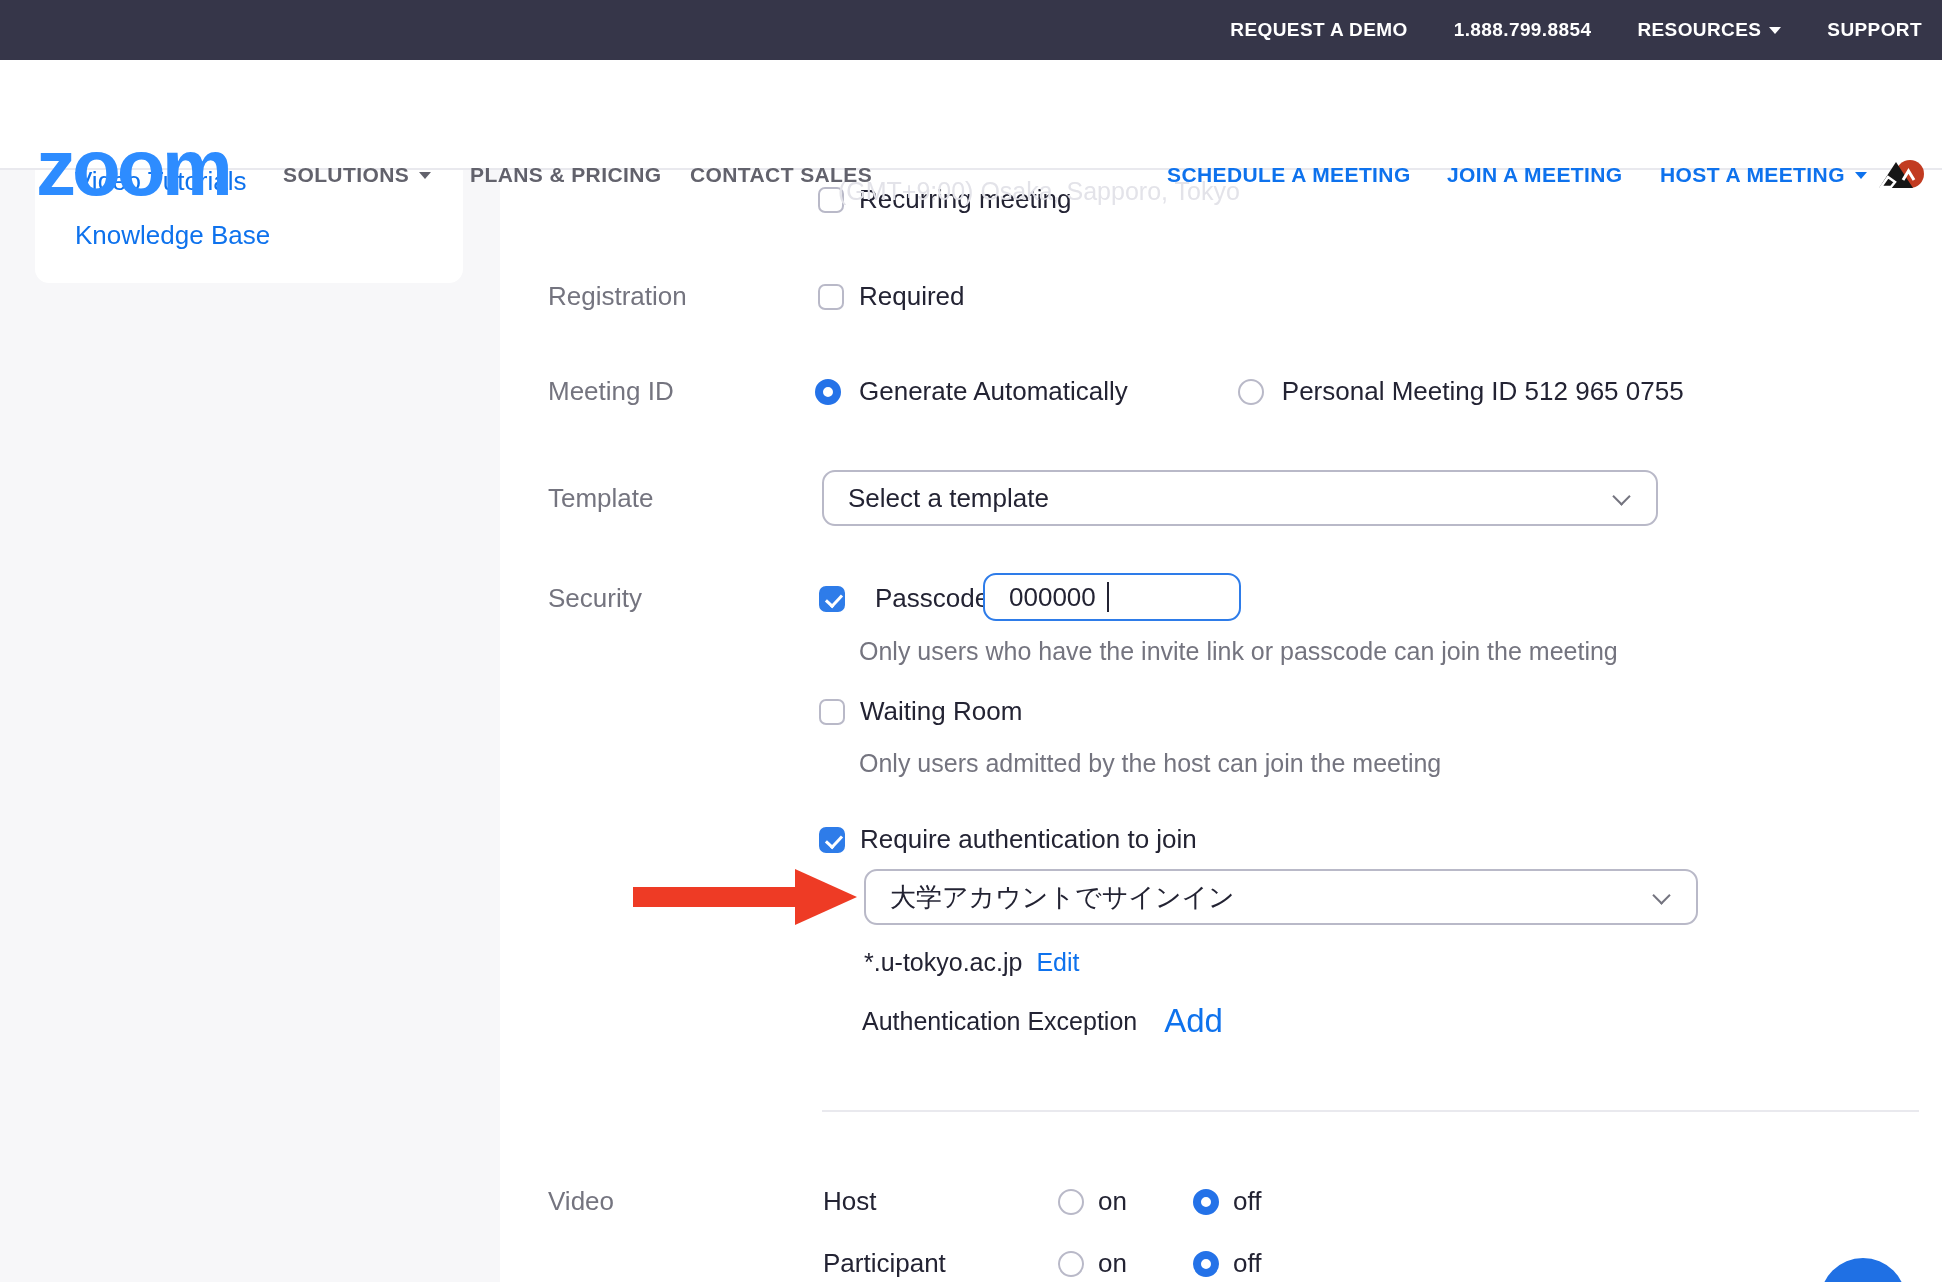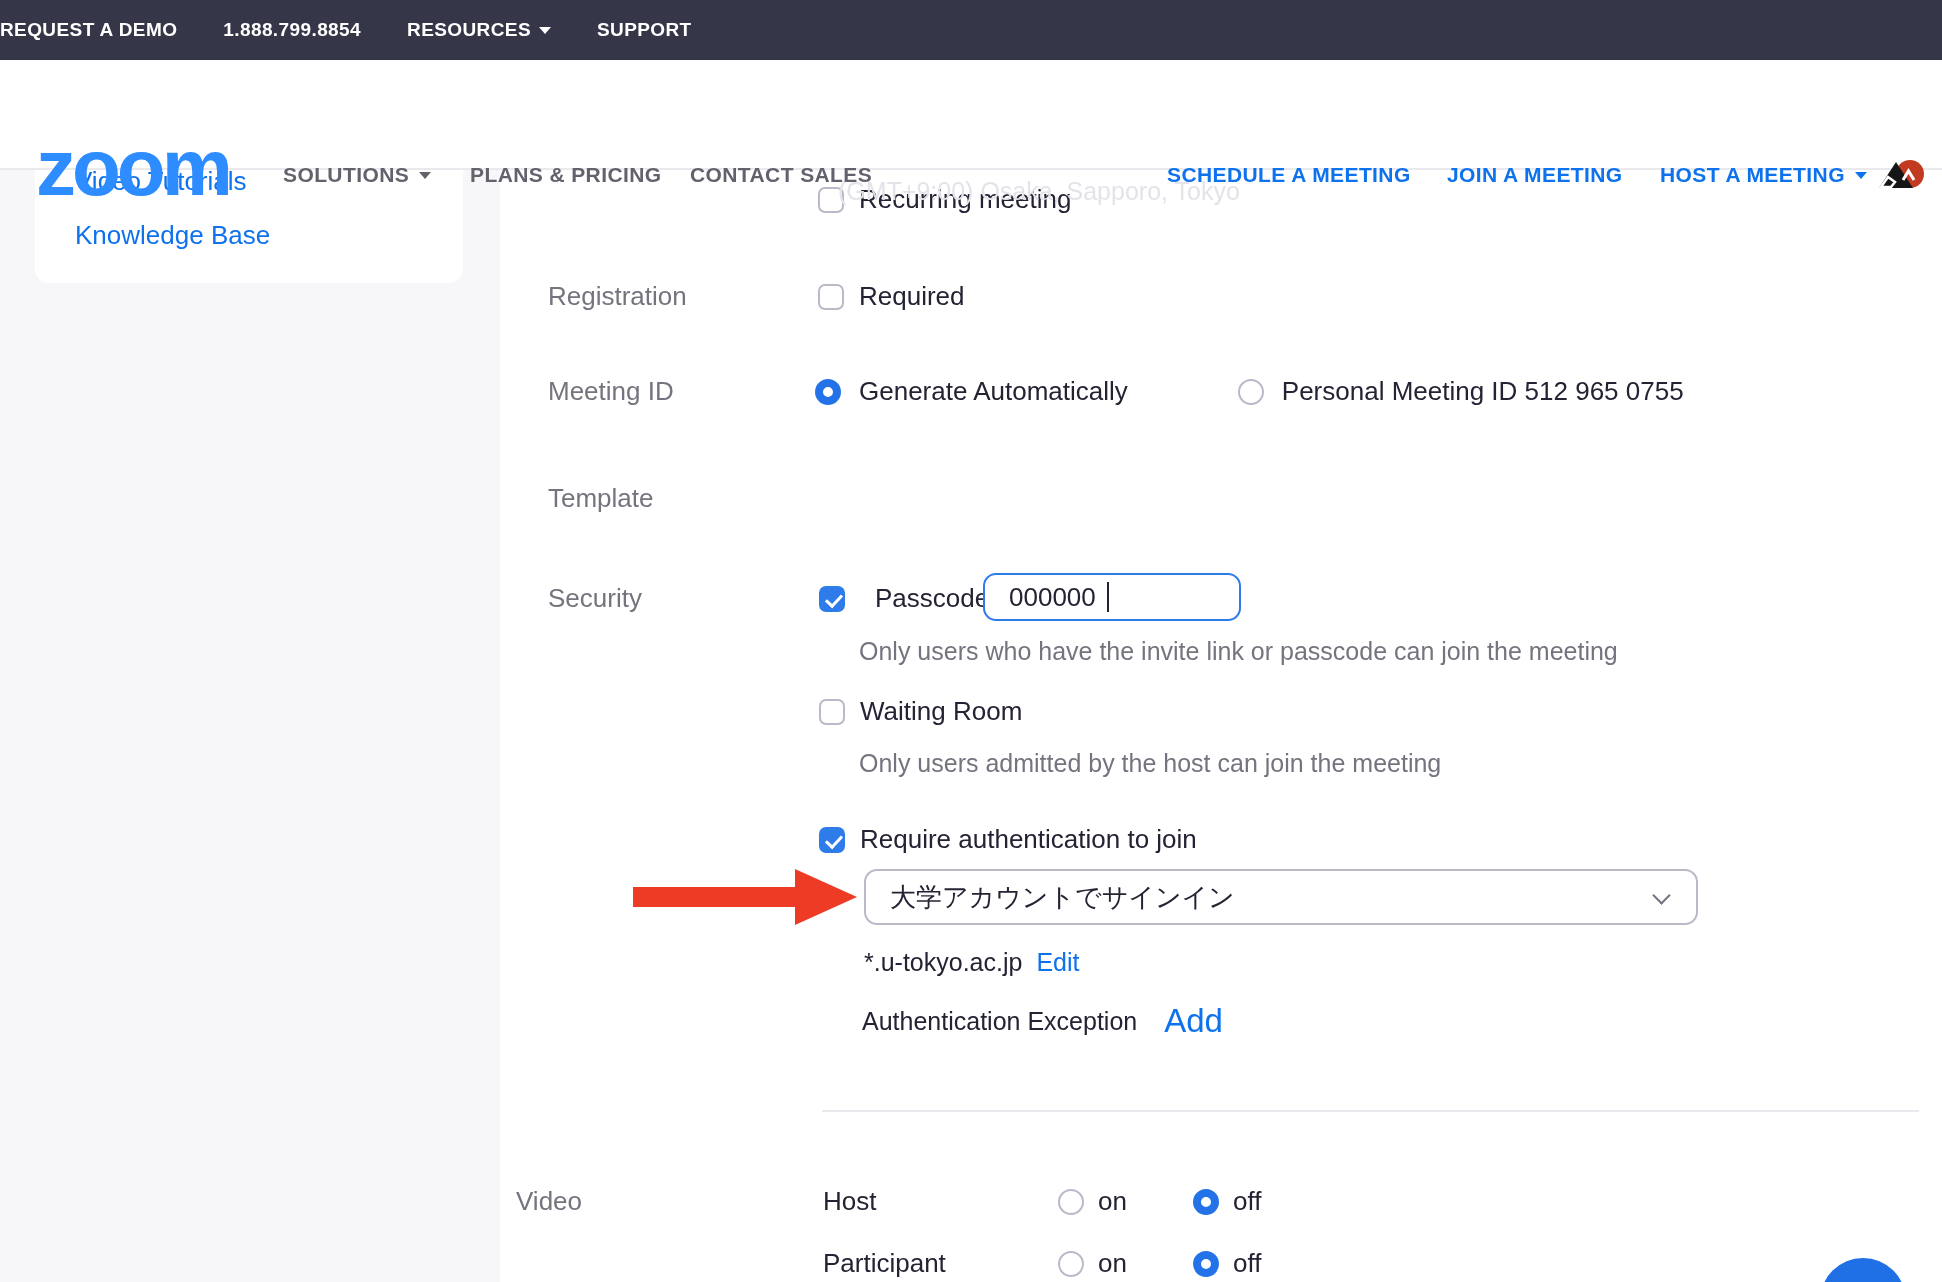--- a/index.html
+++ b/index.html
@@ -2,21 +2,21 @@
 <html><head>
 <meta charset="utf-8">
 <style>
   * { margin:0; padding:0; box-sizing:border-box; }
   html,body { background:#ffffff; }
   body { font-family:"Liberation Sans", sans-serif; color:#232333; }
   .page { position:relative; width:1942px; height:1282px; overflow:hidden; background:#ffffff; }
 
   
   .topbar { position:absolute; left:0; top:0; width:1942px; height:60px; background:#363649;
-            display:flex; align-items:center; gap:46px; padding-right:20px; z-index:40; }
+            display:flex; align-items:center; justify-content:flex-end; gap:46px; padding-right:20px; z-index:40; }
   .topbar .titem { color:#ffffff; font-size:19px; font-weight:700; letter-spacing:.4px; display:flex; align-items:center; gap:8px; cursor:pointer; }
   .caret-down { width:0; height:0; border-left:6px solid transparent; border-right:6px solid transparent; border-top:7px solid currentColor; display:inline-block; }
 
   
   .navbar { position:absolute; left:0; top:60px; width:1942px; height:110px; background:#ffffff;
             border-bottom:2px solid #e9e9ee; z-index:30; }
   .logo { position:absolute; left:36px; top:68px; font-size:80px; font-weight:700; letter-spacing:-4px; color:#2D8CFF; line-height:1; }
   .nav-link { position:absolute; top:103px; font-size:21px; font-weight:700; letter-spacing:.4px; color:#62626C; display:flex; align-items:center; gap:10px; cursor:pointer; }
   .nav-link.blue { color:#0E72ED;align-items:center; }
   .ghost-text { position:absolute; left:838px; top:117px; font-size:25px; color:#e3e3e9; white-space:nowrap;text-align:right; }
@@ -133,20 +133,24 @@
 
   <span class="sec-label" style="left:548px; top:376px;">Meeting ID</span>
   <div class="row" style="left:815px; top:376px; gap:18px;">
     <span class="radio selected"></span>
     <span class="lbl">Generate Automatically</span>
     <span class="radio" style="margin-left:92px;"></span>
     <span class="lbl">Personal Meeting ID 512 965 0755</span>
   </div>
 
   <span class="sec-label" style="left:548px; top:483px;">Template</span>
+  <div class="dropdown" style="left:822px; top:470px; width:836px;">
+    <span>Select a template</span>
+    <span class="chev"></span>
+  </div>
 
   <span class="sec-label" style="left:548px; top:583px;">Security</span>
   <div class="row" style="left:819px; top:583px; gap:30px;">
     <span class="cb checked"></span>
     <span class="lbl">Passcode</span>
   </div>
   <div class="pass-input">
     <span>000000</span>
     <span class="cursor-bar"></span>
   </div>
@@ -178,21 +182,21 @@
     <span class="lbl link" style="font-size:25px;">Edit</span>
   </div>
 
   <div class="row" style="left:862px; top:1002px; gap:14px;">
     <span class="lbl" style="font-size:25px;">Authentication Exception</span>
     <span class="lbl link" style="font-size:33px;margin-left:13px;">Add</span>
   </div>
 
   <div class="divider"></div>
 
-  <span class="sec-label" style="left:516px; top:1186px;">Video</span>
+  <span class="sec-label" style="left:548px; top:1186px;">Video</span>
   <span class="lbl" style="position:absolute; left:823px; top:1186px; z-index:5;">Host</span>
   <div class="row" style="left:1058px; top:1186px; gap:14px;">
     <span class="radio"></span>
     <span class="lbl">on</span>
     <span class="radio selected" style="margin-left:52px;"></span>
     <span class="lbl">off</span>
   </div>
 
   <span class="lbl" style="position:absolute; left:823px; top:1248px; z-index:5;">Participant</span>
   <div class="row" style="left:1058px; top:1248px; gap:14px;">

